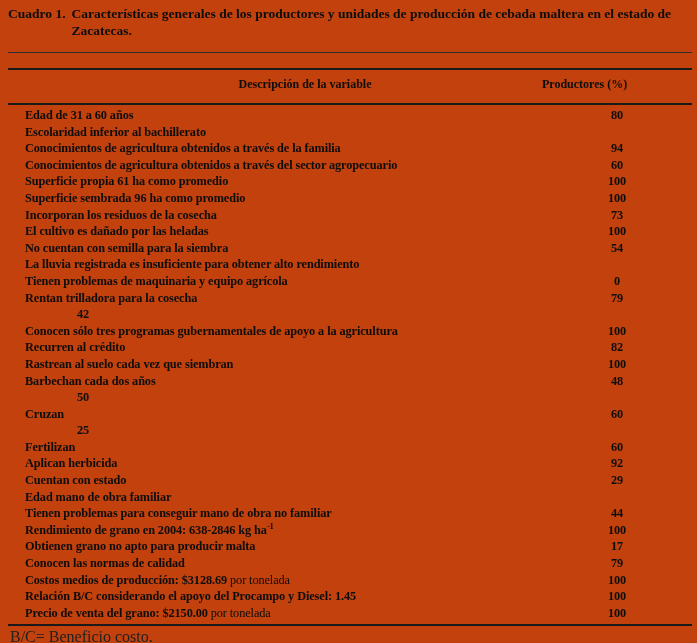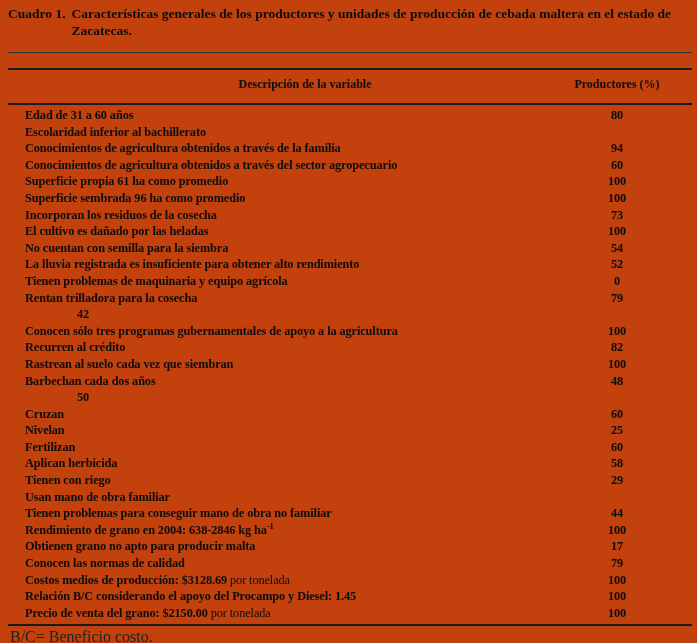--- a/index.html
+++ b/index.html
@@ -57,21 +57,20 @@
     font-size: 12px;
     font-weight: bold;
   }
   .header-desc {
     flex: 1 1 auto;
     text-align: center;
     padding-left: 60px;
   }
   .header-prod {
     flex: 0 0 150px;
-    text-align: center;
   }
   
   .tbody {
     position: absolute;
     top: 107px;
     left: 8px;
     width: 684px;
   }
   .row {
     display: flex;
@@ -159,21 +158,20 @@
       <div class="row">
         <div class="cell-label"><span>El cultivo es dañado por las heladas</span></div>
         <div class="cell-value">100</div>
       </div>
       <div class="row">
         <div class="cell-label"><span>No cuentan con semilla para la siembra</span></div>
         <div class="cell-value">54</div>
       </div>
       <div class="row">
         <div class="cell-label"><span>La lluvia registrada es insuficiente para obtener alto rendimiento</span></div>
-        <div class="cell-value">52</div>
       </div>
       <div class="row">
         <div class="cell-label"><span>Tienen problemas de maquinaria y equipo agrícola</span></div>
         <div class="cell-value">0</div>
       </div>
       <div class="row">
         <div class="cell-label"><span>Rentan trilladora para la cosecha</span></div>
         <div class="cell-value">79</div>
       </div>
       <div class="row">
@@ -196,37 +194,36 @@
         <div class="cell-value">48</div>
       </div>
       <div class="row">
         <div class="cell-value">50</div>
       </div>
       <div class="row">
         <div class="cell-label"><span>Cruzan</span></div>
         <div class="cell-value">60</div>
       </div>
       <div class="row">
-        <div class="cell-label"><span>Nivelan</span></div>
         <div class="cell-value">25</div>
       </div>
       <div class="row">
         <div class="cell-label"><span>Fertilizan</span></div>
         <div class="cell-value">60</div>
       </div>
       <div class="row">
         <div class="cell-label"><span>Aplican herbicida</span></div>
-        <div class="cell-value">58</div>
-      </div>
-      <div class="row">
-        <div class="cell-label"><span>Tienen con riego</span></div>
+        <div class="cell-value">92</div>
+      </div>
+      <div class="row">
+        <div class="cell-label"><span>Cuentan con estado</span></div>
         <div class="cell-value">29</div>
       </div>
       <div class="row">
-        <div class="cell-label"><span>Usan mano de obra familiar</span></div>
+        <div class="cell-label"><span>Edad mano de obra familiar</span></div>
       </div>
       <div class="row">
         <div class="cell-label"><span>Tienen problemas para conseguir mano de obra no familiar</span></div>
         <div class="cell-value">44</div>
       </div>
       <div class="row">
         <div class="cell-label"><span>Rendimiento de grano en 2004: 638-2846 kg ha<sup>-1</sup></span></div>
         <div class="cell-value">100</div>
       </div>
       <div class="row">

